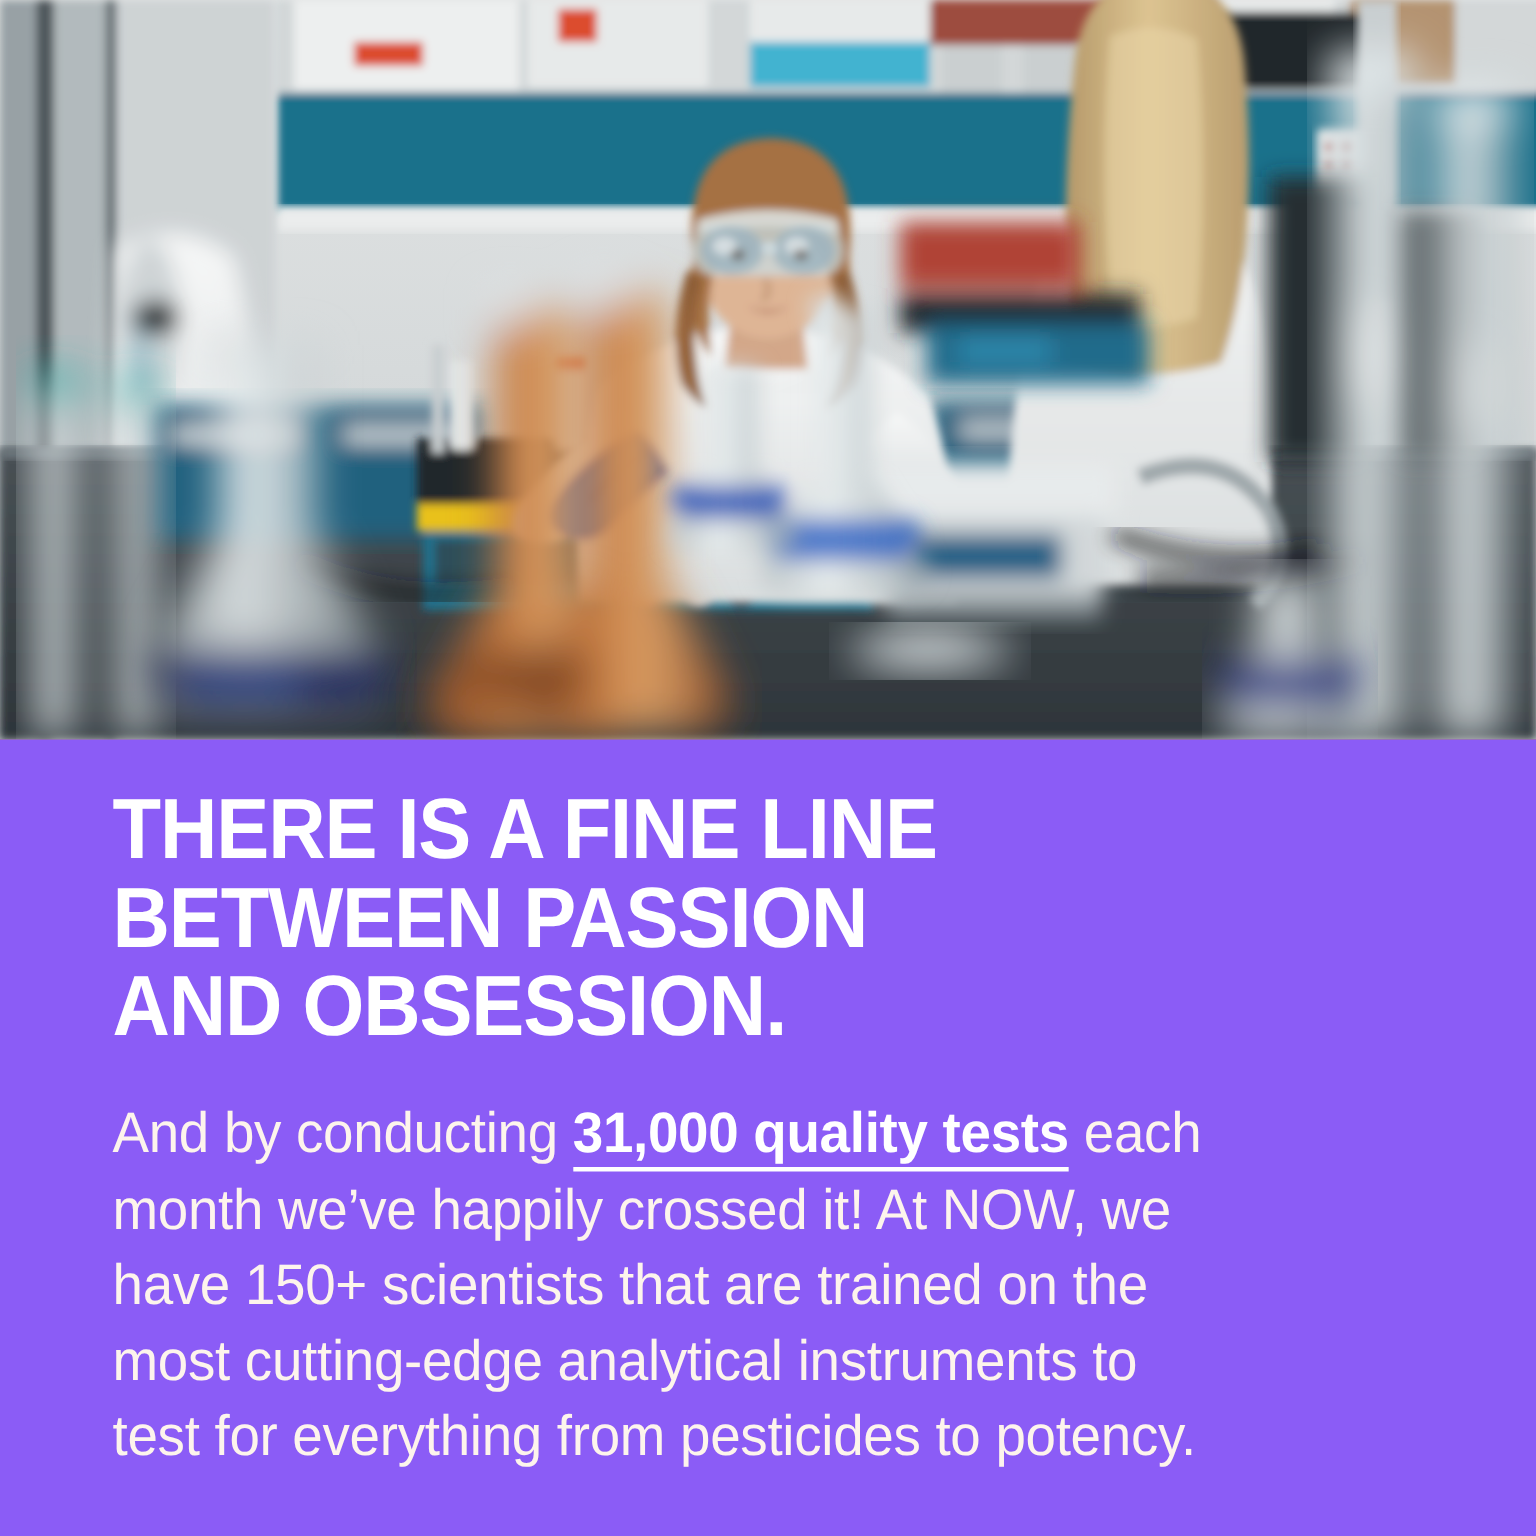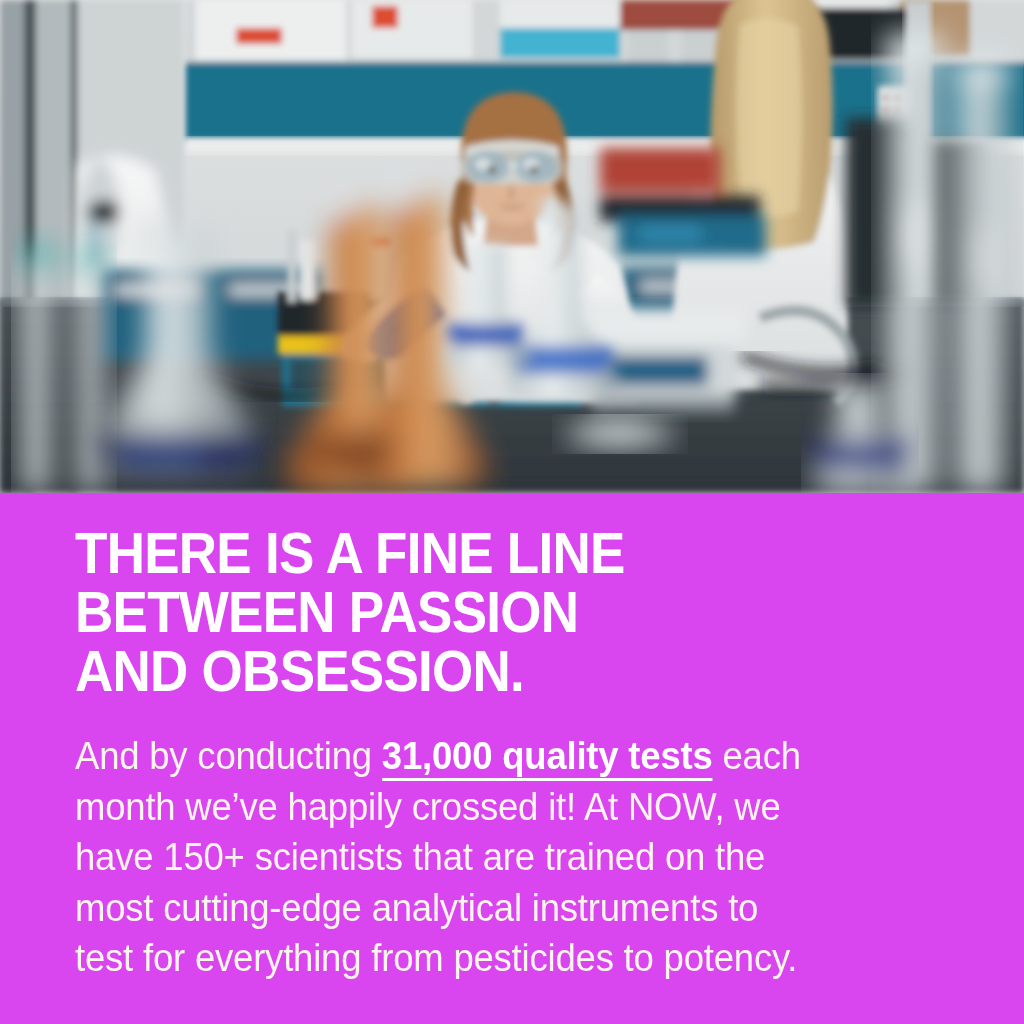--- a/index.html
+++ b/index.html
@@ -25,21 +25,21 @@
     background:#7e8a90;
   }
 
   #photo svg { display:block; width:1024px; height:493px; }
 
   
   #panel {
     position:absolute;
     left:0; top:493px;
     width:1024px; height:531px;
-    background:#d946ef;
+    background:#8b5cf6;
   }
 
   
   #headline {
     position:absolute;
     left:75px; top:31px;
     width:880px;
   }
   .hl-line {
     display:block;

